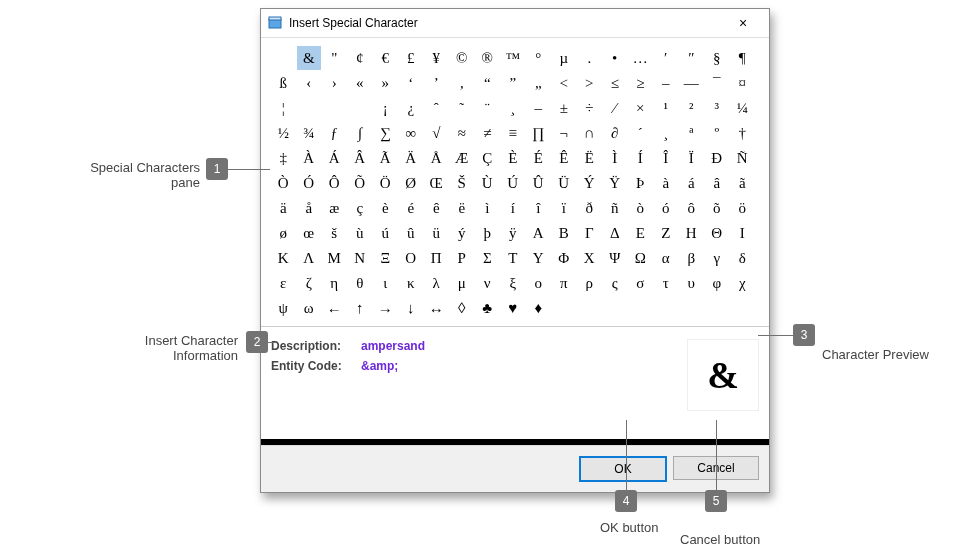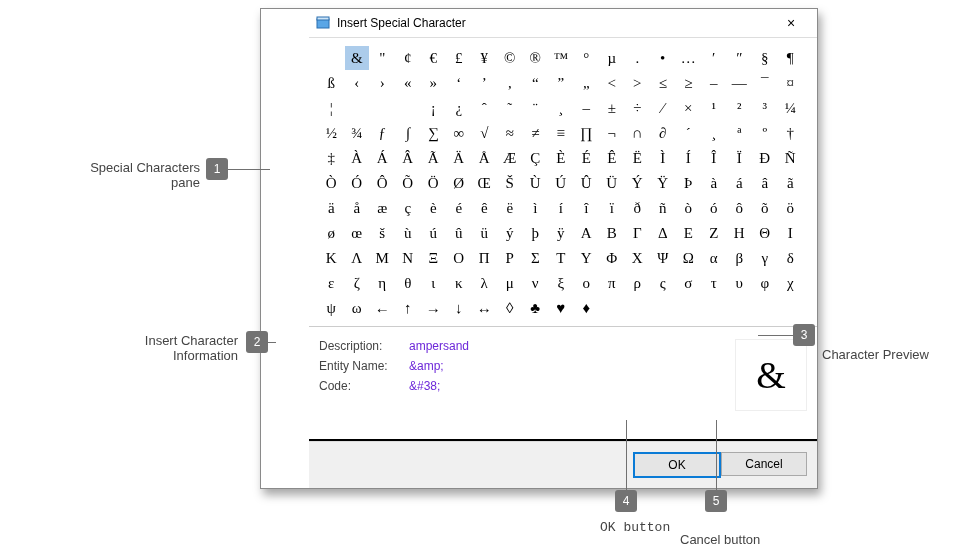--- a/index.html
+++ b/index.html
@@ -12,21 +12,20 @@
   position: relative;
 }
 .dialog {
   position: absolute;
   left: 260px;
   top: 8px;
   width: 508px;
   border: 1px solid #8a8a8a;
   background: #fff;
   box-shadow: 3px 6px 9px rgba(0,0,0,0.35);
-  padding-left: 48px;
 }
 .titlebar {
   height: 28px;
   background: #fff;
   border-bottom: 1px solid #ddd;
   display: flex;
   align-items: center;
   padding: 0 6px;
 }
 .titlebar .icon {
@@ -68,23 +67,24 @@
   font-size: 15px;
   cursor: pointer;
   border: 1px solid transparent;
 }
 .char-cell.selected {
   background: #accceb;
 }
 .info-panel {
   padding: 12px 10px;
   display: flex;
-  border-bottom: 2px solid #000000;
+  border-bottom: 6px solid #000000;
   background: #fff;
   min-height: 88px;
+  font-weight: bold;
 }
 .info-left {
   flex: 1;
 }
 .info-row {
   display: flex;
   margin-bottom: 6px;
   font-size: 12px;
 }
 .info-label {
@@ -104,21 +104,21 @@
   font-family: Georgia, serif;
   font-size: 38px;
   margin-left: 8px;
 }
 .button-bar {
   padding: 10px;
   background: #f0f0f0;
   border-top: 1px solid #ddd;
   display: flex;
   justify-content: flex-end;
-  gap: 0;
+  gap: 6px;
 }
 .btn {
   width: 84px;
   height: 22px;
   background: #e5e5e5;
   border: 1px solid #a9a9a9;
   font-size: 12px;
   cursor: pointer;
   display: flex;
   align-items: center;
@@ -376,26 +376,22 @@
       </div>
   </div>
 
   <div class="info-panel">
     <div class="info-left">
       <div class="info-row">
         <span class="info-label">Description:</span>
         <span class="info-value">ampersand</span>
       </div>
       <div class="info-row">
-        <span class="info-label">Entity Name:</span>
+        <span class="info-label">Entity Code:</span>
         <span class="info-value">&amp;amp;</span>
-      </div>
-      <div class="info-row">
-        <span class="info-label">Code:</span>
-        <span class="info-value">&amp;#38;</span>
       </div>
     </div>
     <div class="preview-box">&amp;</div>
   </div>
 
   <div class="button-bar">
     <div class="btn primary">OK</div>
     <div class="btn">Cancel</div>
   </div>
 </div>
@@ -407,17 +403,17 @@
 <div class="callout-label" style="left:78px; top:333px; text-align:right; width:160px;">Insert Character Information</div>
 <div class="callout-badge" style="left:246px; top:331px;">2</div>
 <div class="callout-line h" style="left:268px; top:342px; width:8px;"></div>
 
 <div class="callout-badge" style="left:793px; top:324px;">3</div>
 <div class="callout-label" style="left:822px; top:340px;margin-top:7px;">Character Preview</div>
 <div class="callout-line h" style="left:758px; top:335px; width:35px;"></div>
 
 <div class="callout-line v" style="left:626px; top:420px; height:70px;"></div>
 <div class="callout-badge" style="left:615px; top:490px;">4</div>
-<div class="callout-label" style="left:600px; top:520px;font-family:Liberation Mono, monospace;">OK button</div>
+<div class="callout-label" style="left:600px; top:520px;">OK button</div>
 
 <div class="callout-line v" style="left:716px; top:420px; height:70px;"></div>
 <div class="callout-badge" style="left:705px; top:490px;">5</div>
 <div class="callout-label" style="left:680px; top:520px;margin-top:12px;">Cancel button</div>
 
 </body></html>

